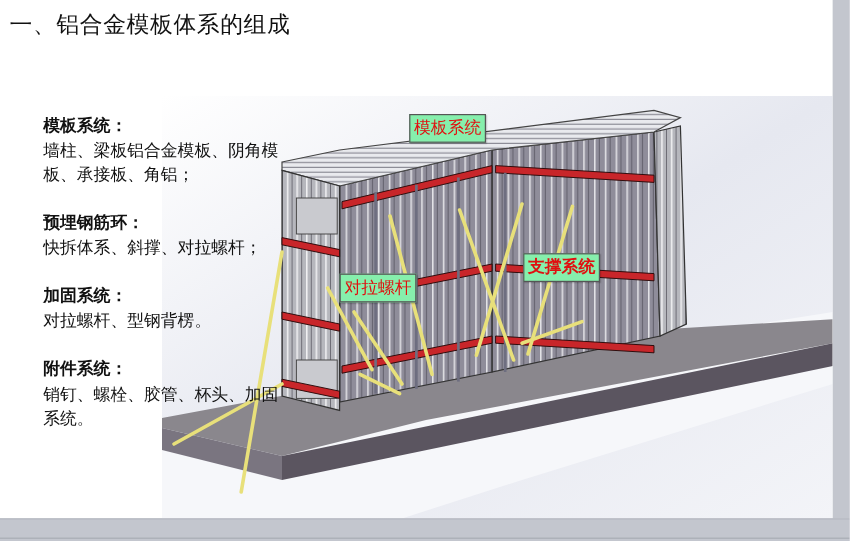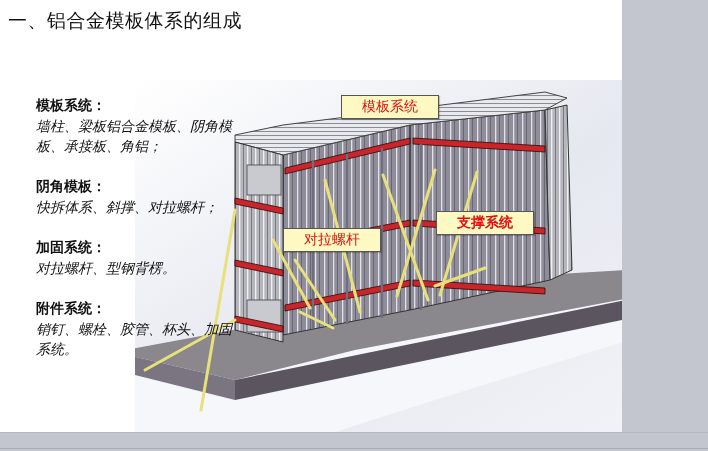--- a/index.html
+++ b/index.html
@@ -2,21 +2,21 @@
 <html><head>
 <meta charset="utf-8">
 <style>
   html, body { margin: 0; padding: 0; }
   body {
     width: 708px; height: 451px; position: relative; overflow: hidden;
     background: #c3c6ce;
     font-family: "DejaVu Sans", "Liberation Sans", sans-serif;
   }
   .slide {
-    position: absolute; left: 0; top: 0; width: 622px; height: 432px;
+    position: absolute; left: 0; top: 0; width: 694px; height: 432px;
     background: #ffffff; overflow: hidden;
   }
   .bottom-strip {
     position: absolute; left: 0; top: 432px; width: 708px; height: 19px;
     background: #c3c6ce; border-top: 1px solid #b7bac2;
   }
   .bottom-line {
     position: absolute; left: 0; top: 448px; width: 708px; height: 1px; background: #a9acb4;
   }
   .right-strip {
@@ -29,24 +29,24 @@
   }
   .illustration {
     position: absolute; left: 135px; top: 80px; width: 559px; height: 352px;
   }
   .textblock {
     position: absolute; left: 36px; top: 95px; width: 200px;
     font-size: 14px; line-height: 20px; color: #111; z-index: 3;
   }
   .section { margin-bottom: 20px; }
   .section-title { font-weight: bold; font-family: Liberation Serif, serif; }
-  .section-body { display: block; font-style: italic; }
+  .section-body { display: block; }
   .callout {
-    position: absolute; background: #fef9c3; border: 1px solid #555;
-    color: #e01010; font-size: 14px; padding: 2px 20px; white-space: nowrap; z-index: 4;
+    position: absolute; background: #86efac; border: 1px solid #555;
+    color: #e01010; font-size: 14px; padding: 2px 3px; white-space: nowrap; z-index: 4;
     box-shadow: 1px 1px 1px rgba(0,0,0,0.2);
   }
 </style>
 </head>
 <body>
 
 <div class="slide">
   <div class="title">一、铝合金模板体系的组成</div>
 
   <svg class="illustration" viewBox="0 0 559 352" xmlns="http://www.w3.org/2000/svg">
@@ -126,21 +126,21 @@
   <div class="callout" style="left:341px; top:95px;">模板系统</div>
   <div class="callout" style="left:283px; top:228px;">对拉螺杆</div>
   <div class="callout" style="left:436px; top:211px;font-weight:bold;">支撑系统</div>
 
   <div class="textblock">
     <div class="section">
       <span class="section-title">模板系统：</span>
       <span class="section-body">墙柱、梁板铝合金模板、阴角模板、承接板、角铝；</span>
     </div>
     <div class="section">
-      <span class="section-title">阴角模板：</span>
+      <span class="section-title">预埋钢筋环：</span>
       <span class="section-body">快拆体系、斜撑、对拉螺杆；</span>
     </div>
     <div class="section">
       <span class="section-title">加固系统：</span>
       <span class="section-body">对拉螺杆、型钢背楞。</span>
     </div>
     <div class="section">
       <span class="section-title">附件系统：</span>
       <span class="section-body">销钉、螺栓、胶管、杯头、加固系统。</span>
     </div>

